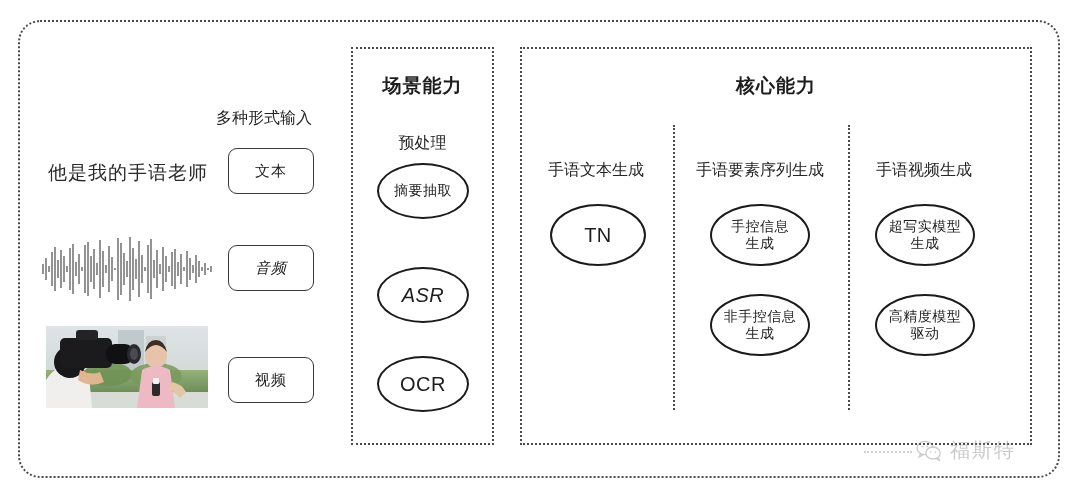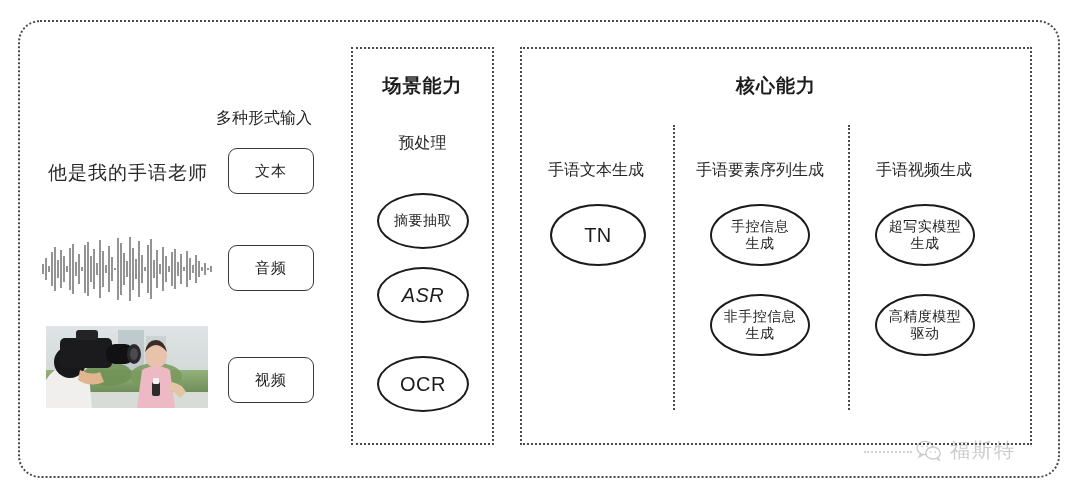--- a/index.html
+++ b/index.html
@@ -254,29 +254,29 @@
       <rect x="14" y="12" width="52" height="30" rx="5" fill="#1b1b1d"></rect>
       <rect x="30" y="4" width="22" height="10" rx="3" fill="#232326"></rect>
       <rect x="60" y="18" width="28" height="20" rx="9" fill="#111113"></rect>
       <ellipse cx="88" cy="28" rx="7" ry="10" fill="#2a2a2e"></ellipse>
       <ellipse cx="88" cy="28" rx="4" ry="6" fill="#4a4a50"></ellipse>
       <path d="M34 44 q12 6 20 2 l4 10 q-14 6 -26 -2z" fill="#e0b58f"></path>
     </svg>
   </div>
 
   <div class="modality-box" style="left:228px; top:148px; width:86px; height:46px;">文本</div>
-  <div class="modality-box" style="left:228px; top:245px; width:86px; height:46px;">音频</div>
+  <div class="modality-box" style="left:228px; top:245px; width:86px; height:46px;font-style:italic;">音频</div>
   <div class="modality-box" style="left:228px; top:341px; width:86px; height:46px;margin-top:16px;">视频</div>
 
   <div class="group-box" style="left:351px; top:47px; width:143px; height:398px;">
     <div class="group-title" style="top:24px;">场景能力</div>
     <div class="section-label" style="left:0; top:84px; width:100%; text-align:center;">预处理</div>
   </div>
 
-  <div class="ellipse" style="left:377px; top:193px; width:92px; height:56px;">摘要抽取</div>
+  <div class="ellipse" style="left:377px; top:163px; width:92px; height:56px;">摘要抽取</div>
   <div class="ellipse latin" style="left:377px; top:267px; width:92px; height:56px;font-style:italic;">ASR</div>
   <div class="ellipse latin" style="left:377px; top:356px; width:92px; height:56px;">OCR</div>
 
   <div class="group-box" style="left:520px; top:47px; width:512px; height:398px;">
     <div class="group-title" style="top:24px;">核心能力</div>
   </div>
 
   <div class="col-divider" style="left:673px; top:125px; height:285px;"></div>
   <div class="col-divider" style="left:848px; top:125px; height:285px;"></div>
 

